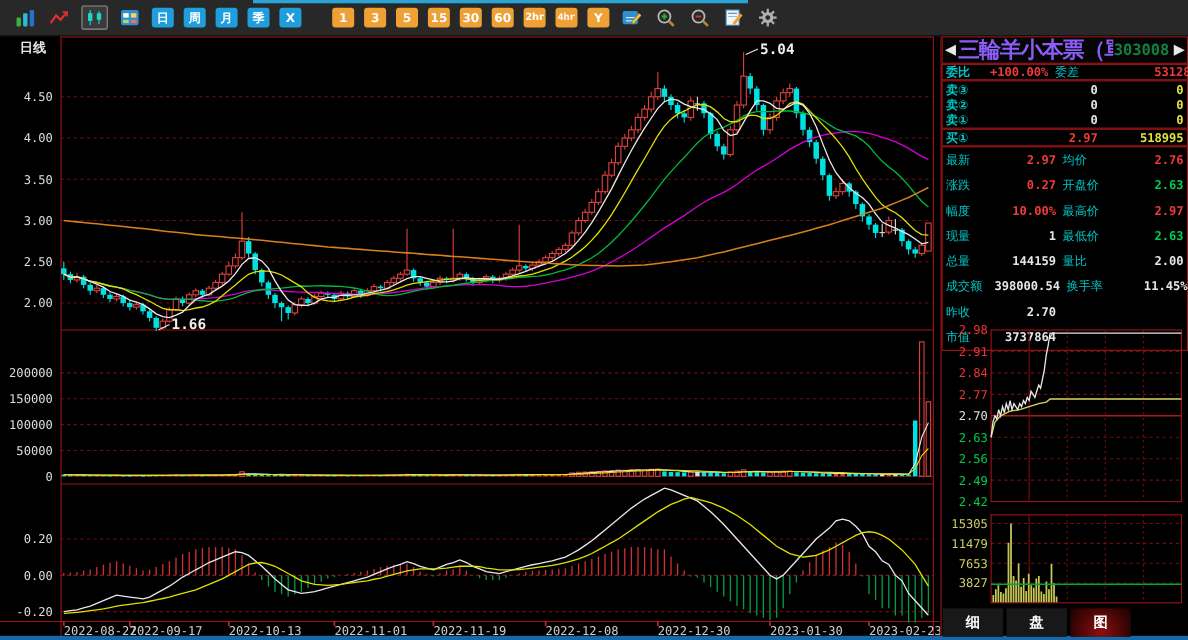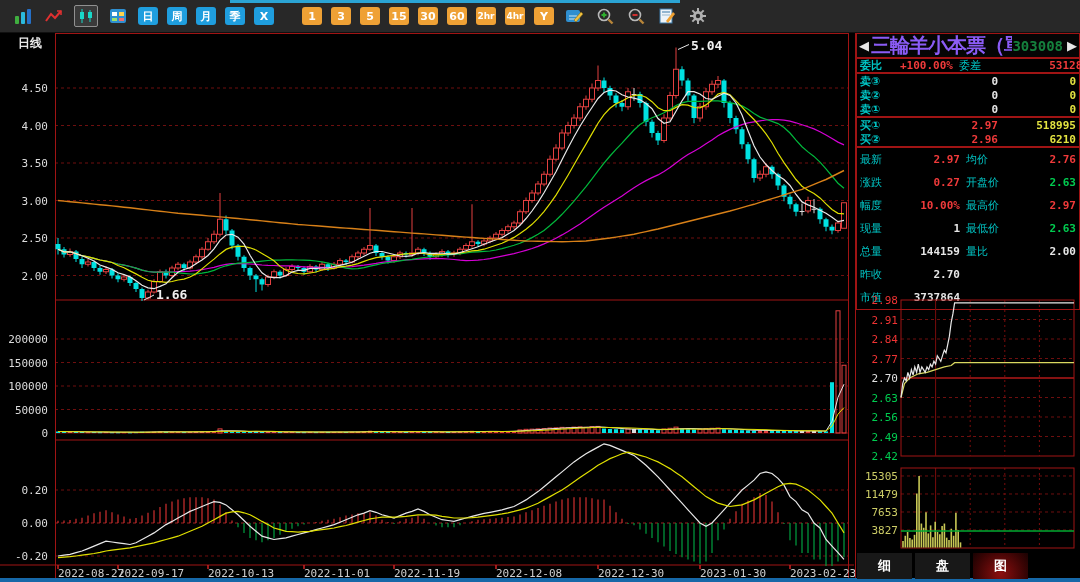--- a/index.html
+++ b/index.html
@@ -93,21 +93,21 @@
       <div class="sqbtn blue">季</div>
       <div class="sqbtn blue">X</div>
       <div class="tb-divider"></div>
       <div class="sqbtn orange">1</div>
       <div class="sqbtn orange">3</div>
       <div class="sqbtn orange">5</div>
       <div class="sqbtn orange">15</div>
       <div class="sqbtn orange">30</div>
       <div class="sqbtn orange">60</div>
       <div class="sqbtn orange" style="font-size: 9px;">2hr</div>
-      <div class="sqbtn orange" style="font-size: 9px;">4hr</div>
+      <div class="sqbtn orange" style="font-size: 9px; font-family: Liberation Mono, monospace;">4hr</div>
       <div class="sqbtn orange">Y</div>
       <div class="tbtn">
         <svg width="18" height="16">
           <rect x="1" y="2" width="14" height="12" rx="2" fill="#2f8fd0"></rect>
           <line x1="4" y1="11" x2="12" y2="11" stroke="#cfe8f5"></line>
           <line x1="4" y1="8" x2="12" y2="8" stroke="#cfe8f5"></line>
           <polygon points="9,12 16,4 18,6 11,14" fill="#f0c040" stroke="#8a6a10" stroke-width="0.6"></polygon>
         </svg>
       </div>
       <div class="tbtn">
@@ -788,25 +788,20 @@
             <span class="qmid c-white">0</span>
             <span class="qright c-yellow">0</span>
           </div>
         </div>
         <div class="box">
           <div class="qrow">
             <span class="qlabel">买①</span>
             <span class="qmid c-red">2.97</span>
             <span class="qright c-yellow">518995</span>
           </div>
-          <div class="qrow">
-            <span class="qlabel">买②</span>
-            <span class="qmid c-red">2.96</span>
-            <span class="qright c-yellow">6210</span>
-          </div>
         </div>
         <div class="box">
           <div class="drow">
             <span class="dl dl1">最新</span>
             <span class="dv1 c-red">2.97</span>
             <span class="dl dl2">均价</span>
             <span class="dv2 c-red">2.76</span>
           </div>
           <div class="drow">
             <span class="dl dl1">涨跌</span>
@@ -824,20 +819,26 @@
             <span class="dl dl1">现量</span>
             <span class="dv1 c-white">1</span>
             <span class="dl dl2">最低价</span>
             <span class="dv2 c-green">2.63</span>
           </div>
           <div class="drow">
             <span class="dl dl1">总量</span>
             <span class="dv1 c-white">144159</span>
             <span class="dl dl2">量比</span>
             <span class="dv2 c-white">2.00</span>
+          </div>
+          <div class="drow">
+            <span class="dl dl1">成交额</span>
+            <span class="dv1 c-white">398000.54</span>
+            <span class="dl dl2">换手率</span>
+            <span class="dv2 c-white">11.45%</span>
           </div>
           <div class="drow">
             <span class="dl dl1">昨收</span>
             <span class="dv1 c-white">2.70</span>
             <span class="dl dl2"></span>
             <span class="dv2 c-white"></span>
           </div>
           <div class="drow">
             <span class="dl dl1">市值</span>
             <span class="dv1 c-white">3737864</span>

